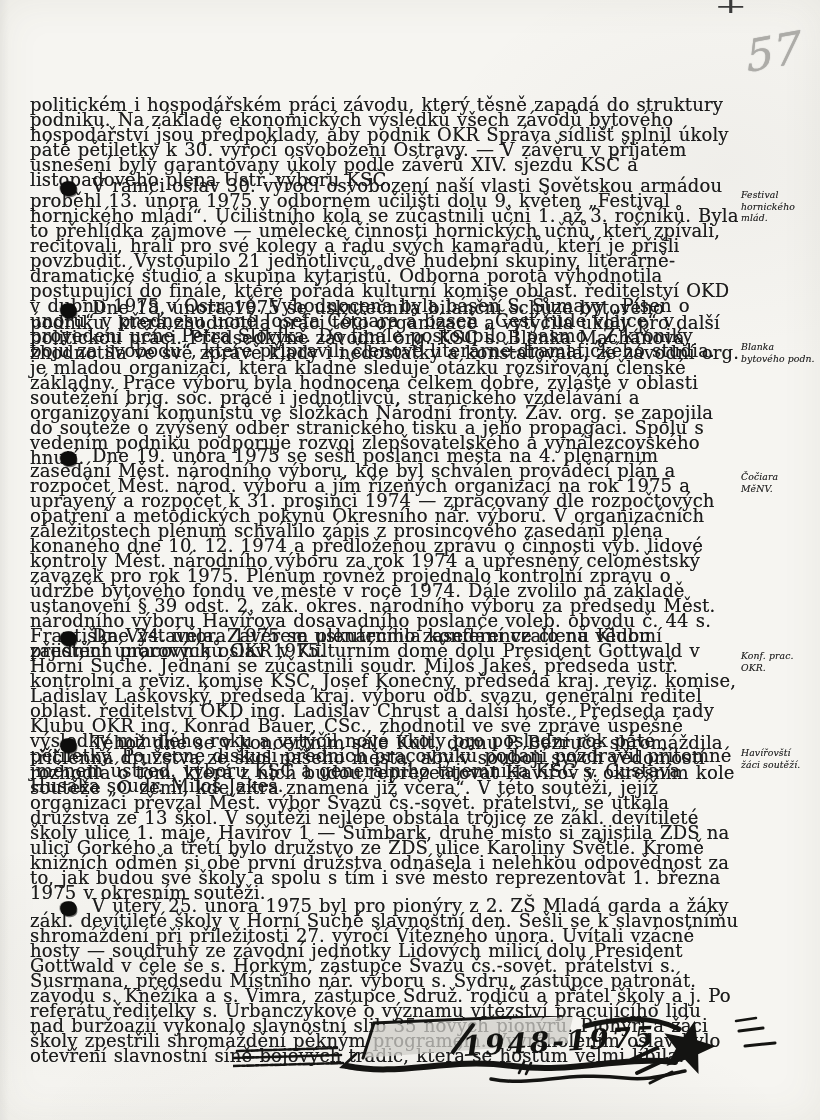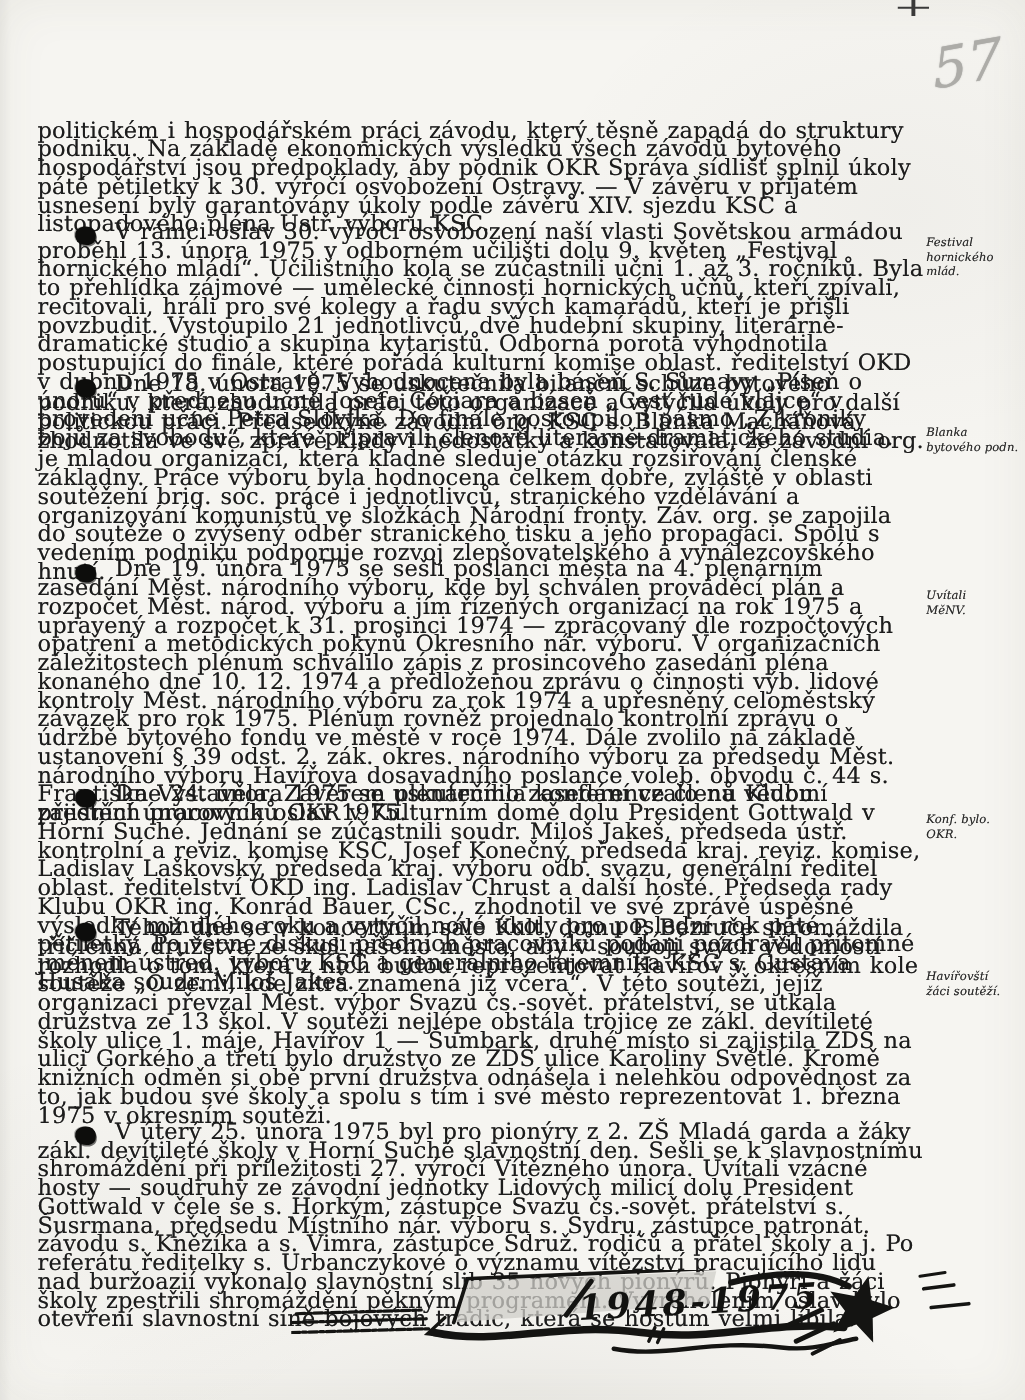--- a/index.html
+++ b/index.html
@@ -87,25 +87,25 @@
 
   <div class="entry" style="top:898px">
     <span class="blob"></span>
     <div class="hand txt">V úterý 25. února 1975 byl pro pionýry z 2. ZŠ Mladá garda a žáky zákl. devítileté školy v Horní Suché slavnostní den. Sešli se k slavnostnímu shromáždění při příležitosti 27. výročí Vítězného února. Uvítali vzácné hosty — soudruhy ze závodní jednotky Lidových milicí dolu President Gottwald v čele se s. Horkým, zástupce Svazu čs.-sovět. přátelství s. Šusrmana, předsedu Místního nár. výboru s. Sydru, zástupce patronát. závodu s. Kněžíka a s. Vimra, zástupce Sdruž. rodičů a přátel školy a j. Po referátu ředitelky s. Urbanczykové o významu vítězství pracujícího lidu nad buržoazií vykonalo slavnostní slib 35 nových pionýrů. Pionýři a žáci školy zpestřili shromáždění pěkným programem. Vyvrcholením oslav bylo otevření slavnostní síně bojových tradic, která se hostům velmi líbila.</div>
   </div>
 
   <div class="margin-note" style="top:168px">Festival
 hornického mlád.</div>
   <div class="margin-note" style="top:320px">Blanka
 bytového podn.</div>
-  <div class="margin-note" style="top:450px">Uvítali
+  <div class="margin-note" style="top:450px">Čočiara
 MěNV.</div>
-  <div class="margin-note" style="top:629px">Konf. bylo.
+  <div class="margin-note" style="top:629px">Konf. prac.
 OKR.</div>
-  <div class="margin-note" style="top:755px">Havířovští
+  <div class="margin-note" style="top:726px">Havířovští
 žáci soutěží.</div>
 
   <svg class="banner" width="572" height="78" viewBox="0 0 572 78">
     <g stroke="#141412" fill="none" stroke-linecap="round">
 
       <g stroke-width="2.6" stroke-dasharray="7 2 3 2">
         <line x1="4" y1="35" x2="104" y2="32"></line>
         <line x1="0" y1="42" x2="108" y2="39"></line>
         <line x1="0" y1="50" x2="111" y2="47"></line>
       </g>

